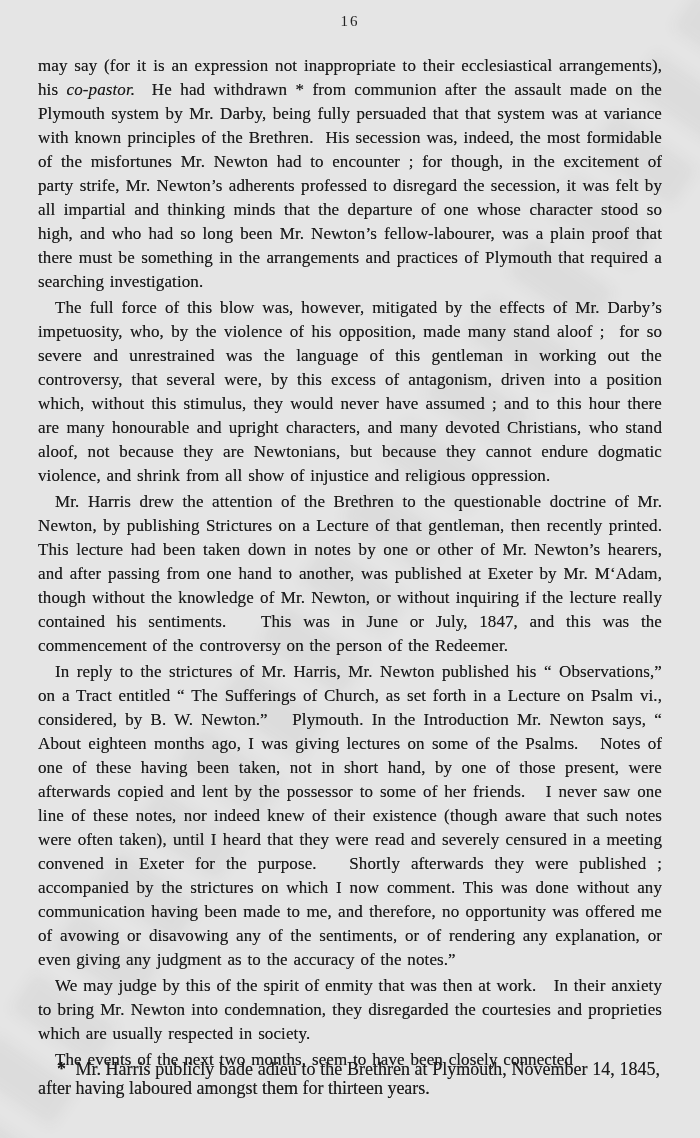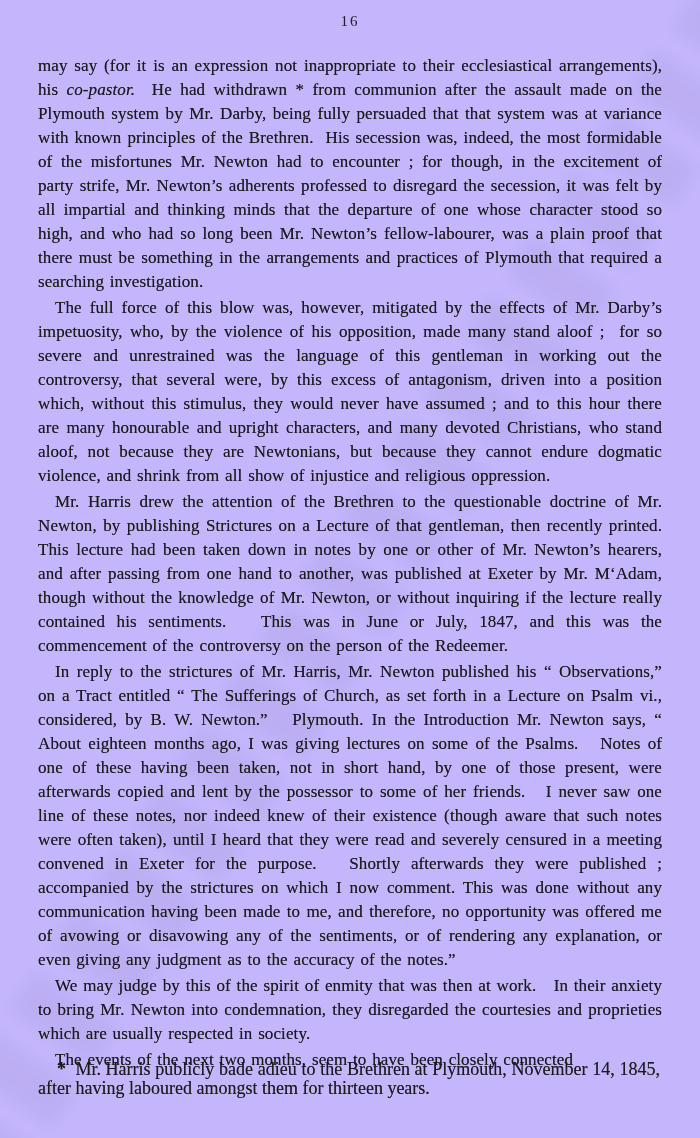--- a/index.html
+++ b/index.html
@@ -6,21 +6,21 @@
   html, body { margin: 0; padding: 0; }
   body {
     width: 700px;
     height: 1138px;
     background: #fefefdff;
     font-family: "Liberation Serif", "DejaVu Serif", serif;
     color: #1b1b1b;
     position: relative;
     overflow: hidden;
   }
-  .page { position: absolute; inset: 0; background: #c4b5fd; }
+  .page { position: absolute; inset: 0; background: #e5e5e5; }
 
   
   .watermark {
     position: absolute;
     left: -340px;
     top: 530px;
     width: 1400px;
     height: 100px;
     transform: rotate(-56deg);
     background: repeating-linear-gradient(90deg,

